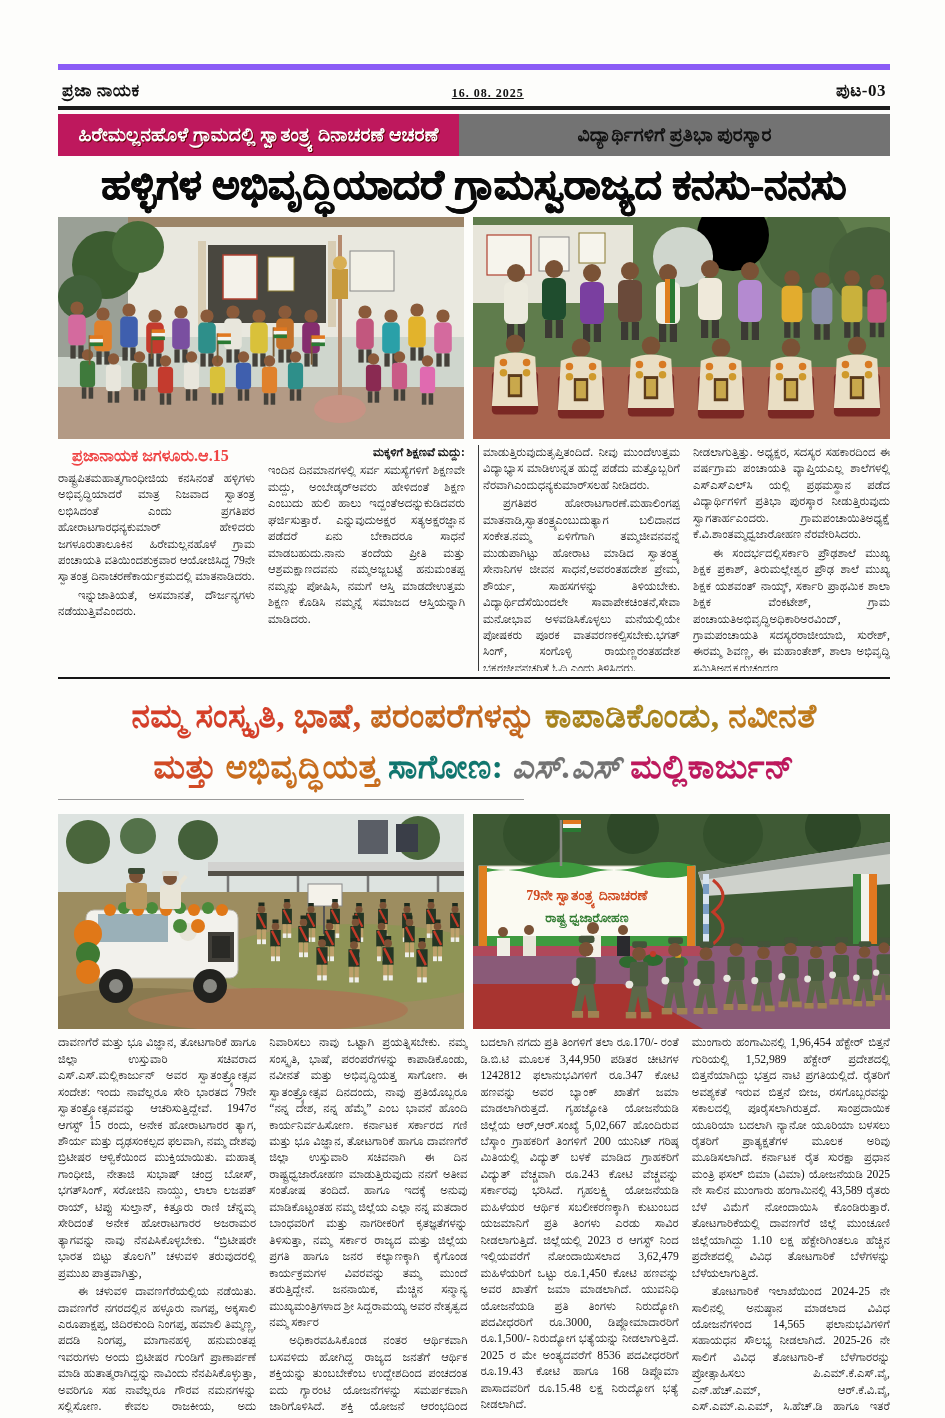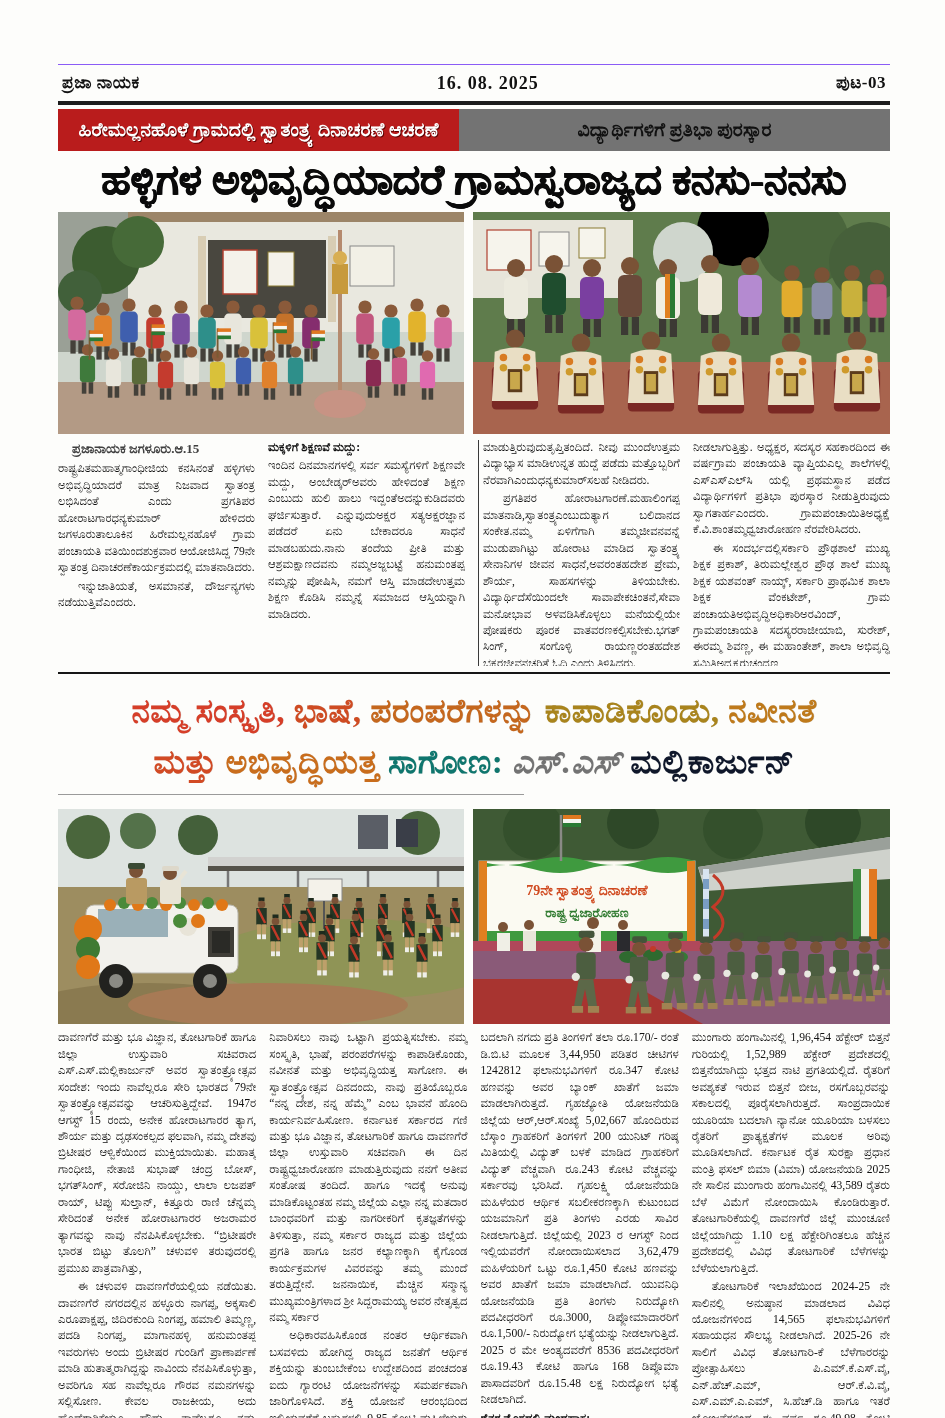--- a/index.html
+++ b/index.html
@@ -4,31 +4,31 @@
 <style>
   html,body{margin:0;padding:0;background:#f2f2ef;}
   .page{
     position:relative;width:945px;height:1418px;margin:0 auto;background:#fdfdfb;
     font-family:"Liberation Serif","DejaVu Serif",serif;color:#111;overflow:hidden;
   }
   .content{position:absolute;left:58px;top:64px;width:832px;}
 
   
   .masthead{
-    display:flex;align-items:center;justify-content:space-between;
-    border-top:1px solid #8b5cf6;border-bottom:4px solid #1c1c1c;
+    display:flex;align-items:flex-end;justify-content:space-between;
+    border-top:6px solid #8b5cf6;border-bottom:4px solid #1c1c1c;
     padding:5px 4px;height:26px;
   }
   .masthead .mh{font-weight:bold;font-size:17px;letter-spacing:.5px;}
-  .masthead .date{font-size:18px;font-weight:bold;letter-spacing:1px;}
+  .masthead .date{font-size:12px;font-weight:bold;letter-spacing:1px;text-decoration:underline;}
 
   
   .kickers{display:flex;margin-top:4px;height:42px;}
   .kicker-red{
-    width:48.2%;background:#b91c1c;color:#fff;display:flex;align-items:center;justify-content:center;
+    width:48.2%;background:#be185d;color:#fff;display:flex;align-items:center;justify-content:center;
     font-weight:bold;font-size:19px;text-shadow:1px 1px 0 #5a0000;
   }
   .kicker-yellow{
     width:51.8%;background:#737373;color:#111;display:flex;align-items:center;justify-content:center;
     font-weight:bold;font-size:19px;
   }
 
   
   .headline{
     margin-top:6px;font-size:42px;line-height:1.12;font-weight:900;color:#0a0a0a;
@@ -46,22 +46,22 @@
   .ph-br{width:417px;height:215px;}
 
   
   .cols{display:flex;gap:13px;margin-top:6px;}
   .col{flex:1;text-align:justify;font-size:11.6px;line-height:1.42;overflow:hidden;}
   .cols-top .col{height:226px;}
   .cols-bottom .col{height:402px;}
   .col p{margin:0 0 2px 0;}
   .b-p{text-indent:20px;}
   .b-cont{text-indent:0;}
-  .b-caption{color:#404040;font-weight:bold;font-size:13px;text-indent:0;margin-bottom:3px !important;padding-left:14px;}
-  .b-sub{text-align:left;font-weight:bold;text-indent:0;font-family:Liberation Serif, serif;}
+  .b-caption{color:#ef4444;font-weight:bold;font-size:16px;text-indent:0;margin-bottom:3px !important;padding-left:14px;}
+  .b-sub{text-align:right;font-weight:bold;text-indent:0;font-family:Liberation Serif, serif;}
   .divider-mid{border-left:1.5px solid #3a3a3a;padding-left:4px;}
 
   .rule-black{border-top:2.5px solid #161616;margin-top:6px;}
 
   
   .mid-headline{padding:12px 0 6px 0;text-align:center;}
   .mid-line{font-size:33px;font-weight:800;line-height:1.55;letter-spacing:.5px;
             text-shadow:.4px 0 currentColor;}
   .mid-line span{text-shadow:.5px 0 rgba(0,0,0,.15);}
   .rule-thin{border-top:1.5px solid #9a9a9a;width:56%;margin-top:6px;}
@@ -224,21 +224,21 @@
       <div class="col">
           <p class="b-cont">ನೀಡಲಾಗುತ್ತಿತ್ತು. ಅಧ್ಯಕ್ಷರ, ಸದಸ್ಯರ ಸಹಕಾರದಿಂದ ಈ ವರ್ಷಗ್ರಾಮ ಪಂಚಾಯತಿ ವ್ಯಾಪ್ತಿಯಎಲ್ಲ ಶಾಲೆಗಳಲ್ಲಿ ಎಸ್‌ಎಸ್‌ಎಲ್‌ಸಿ ಯಲ್ಲಿ ಪ್ರಥಮಸ್ಥಾನ ಪಡೆದ ವಿದ್ಯಾರ್ಥಿಗಳಿಗೆ ಪ್ರತಿಭಾ ಪುರಸ್ಕಾರ ನೀಡುತ್ತಿರುವುದು ಸ್ವಾಗತಾರ್ಹಎಂದರು. ಗ್ರಾಮಪಂಚಾಯಿತಿಅಧ್ಯಕ್ಷೆ ಕೆ.ವಿ.ಶಾಂತಮ್ಮಧ್ವಜಾರೋಹಣ ನೆರವೇರಿಸಿದರು.</p>
           <p class="b-p">ಈ ಸಂದರ್ಭದಲ್ಲಿಸರ್ಕಾರಿ ಪ್ರೌಢಶಾಲೆ ಮುಖ್ಯ ಶಿಕ್ಷಕ ಪ್ರಕಾಶ್, ತಿರುಮಲ್ಲೇಶ್ವರ ಪ್ರೌಢ ಶಾಲೆ ಮುಖ್ಯ ಶಿಕ್ಷಕ ಯಶವಂತ್ ನಾಯ್ಕ್, ಸರ್ಕಾರಿ ಪ್ರಾಥಮಿಕ ಶಾಲಾ ಶಿಕ್ಷಕ ವೆಂಕಟೇಶ್, ಗ್ರಾಮ ಪಂಚಾಯತಿಅಭಿವೃದ್ಧಿಅಧಿಕಾರಿಅರವಿಂದ್, ಗ್ರಾಮಪಂಚಾಯತಿ ಸದಸ್ಯರರಾಜೀಯಾಬಿ, ಸುರೇಶ್, ಈರಮ್ಮ ಶಿವಣ್ಣ, ಈ ಮಹಾಂತೇಶ್, ಶಾಲಾ ಅಭಿವೃದ್ಧಿ ಸಮಿತಿಅಧ್ಯಕ್ಷರುಚಂದ್ರಣ್ಣ,</p>
         </div>
     </div>
 
     <div class="rule-black"></div>
 
     <div class="mid-headline">
       <div class="mid-line"><span style="color: rgb(214, 62, 40);">ನಮ್ಮ</span> <span style="color: rgb(214, 62, 40);">ಸಂಸ್ಕೃತಿ,</span> <span style="color: rgb(207, 75, 34);">ಭಾಷೆ,</span> <span style="color: rgb(197, 103, 29);">ಪರಂಪರೆಗಳನ್ನು</span> <span style="color: rgb(169, 132, 28);">ಕಾಪಾಡಿಕೊಂಡು,</span> <span style="color: rgb(191, 122, 27);">ನವೀನತೆ</span></div>
-      <div class="mid-line"><span style="color: rgb(210, 74, 36);">ಮತ್ತು</span> <span style="color: rgb(201, 109, 28);">ಅಭಿವೃದ್ಧಿಯತ್ತ</span> <span style="color: #0f766e;">ಸಾಗೋಣ:</span> <span style="color: #737373; font-style: italic;">ಎಸ್.ಎಸ್</span> <span style="color: #0f172a;">ಮಲ್ಲಿಕಾರ್ಜುನ್</span></div>
+      <div class="mid-line"><span style="color: rgb(210, 74, 36);">ಮತ್ತು</span> <span style="color: rgb(201, 109, 28);">ಅಭಿವೃದ್ಧಿಯತ್ತ</span> <span style="color: #0f766e;">ಸಾಗೋಣ:</span> <span style="color: #737373; font-style: italic;">ಎಸ್.ಎಸ್</span> <span style="color: #be185d;">ಮಲ್ಲಿಕಾರ್ಜುನ್</span></div>
       <div class="rule-thin"></div>
     </div>
 
     <div class="photorow">
       <div class="photo ph-bl">
         <svg viewBox="0 0 406 215" preserveAspectRatio="none">
           <defs>
             <symbol id="pc" viewBox="0 0 10 30">
               <rect x="3" y="0" width="4" height="2.6" fill="#1d2a1d"></rect>
               <circle cx="5" cy="4.6" r="2.5" fill="#7a5236"></circle>

